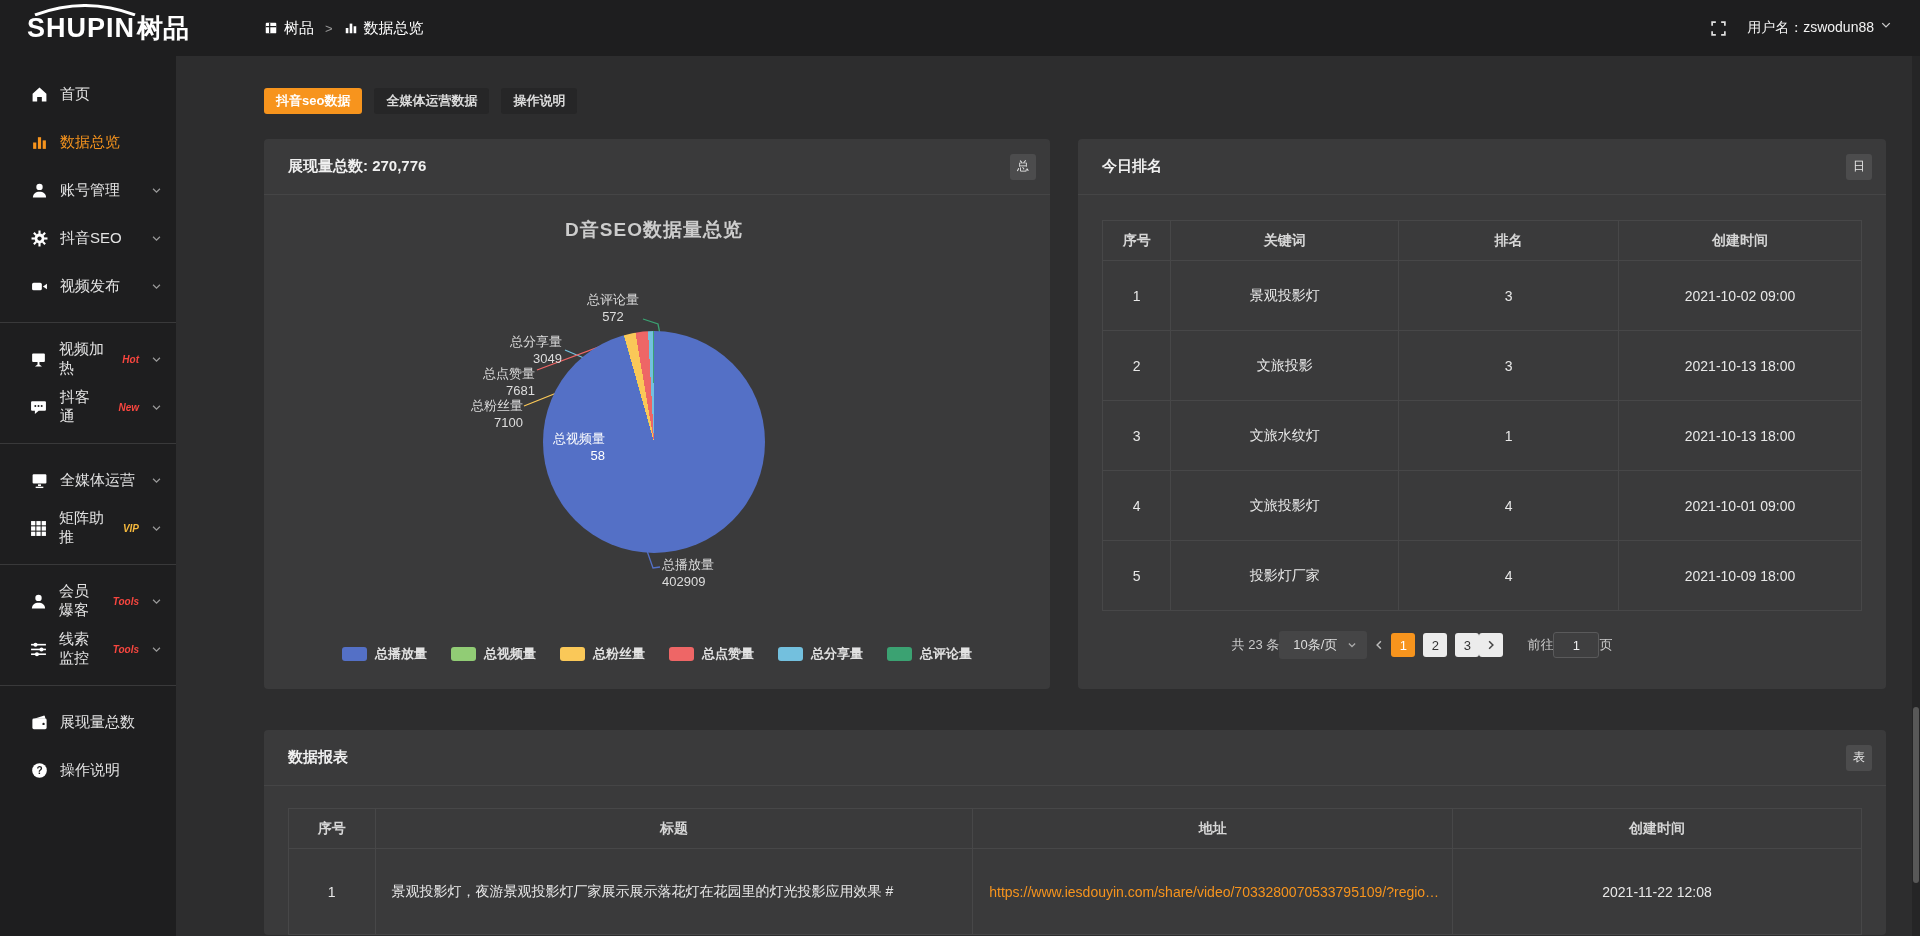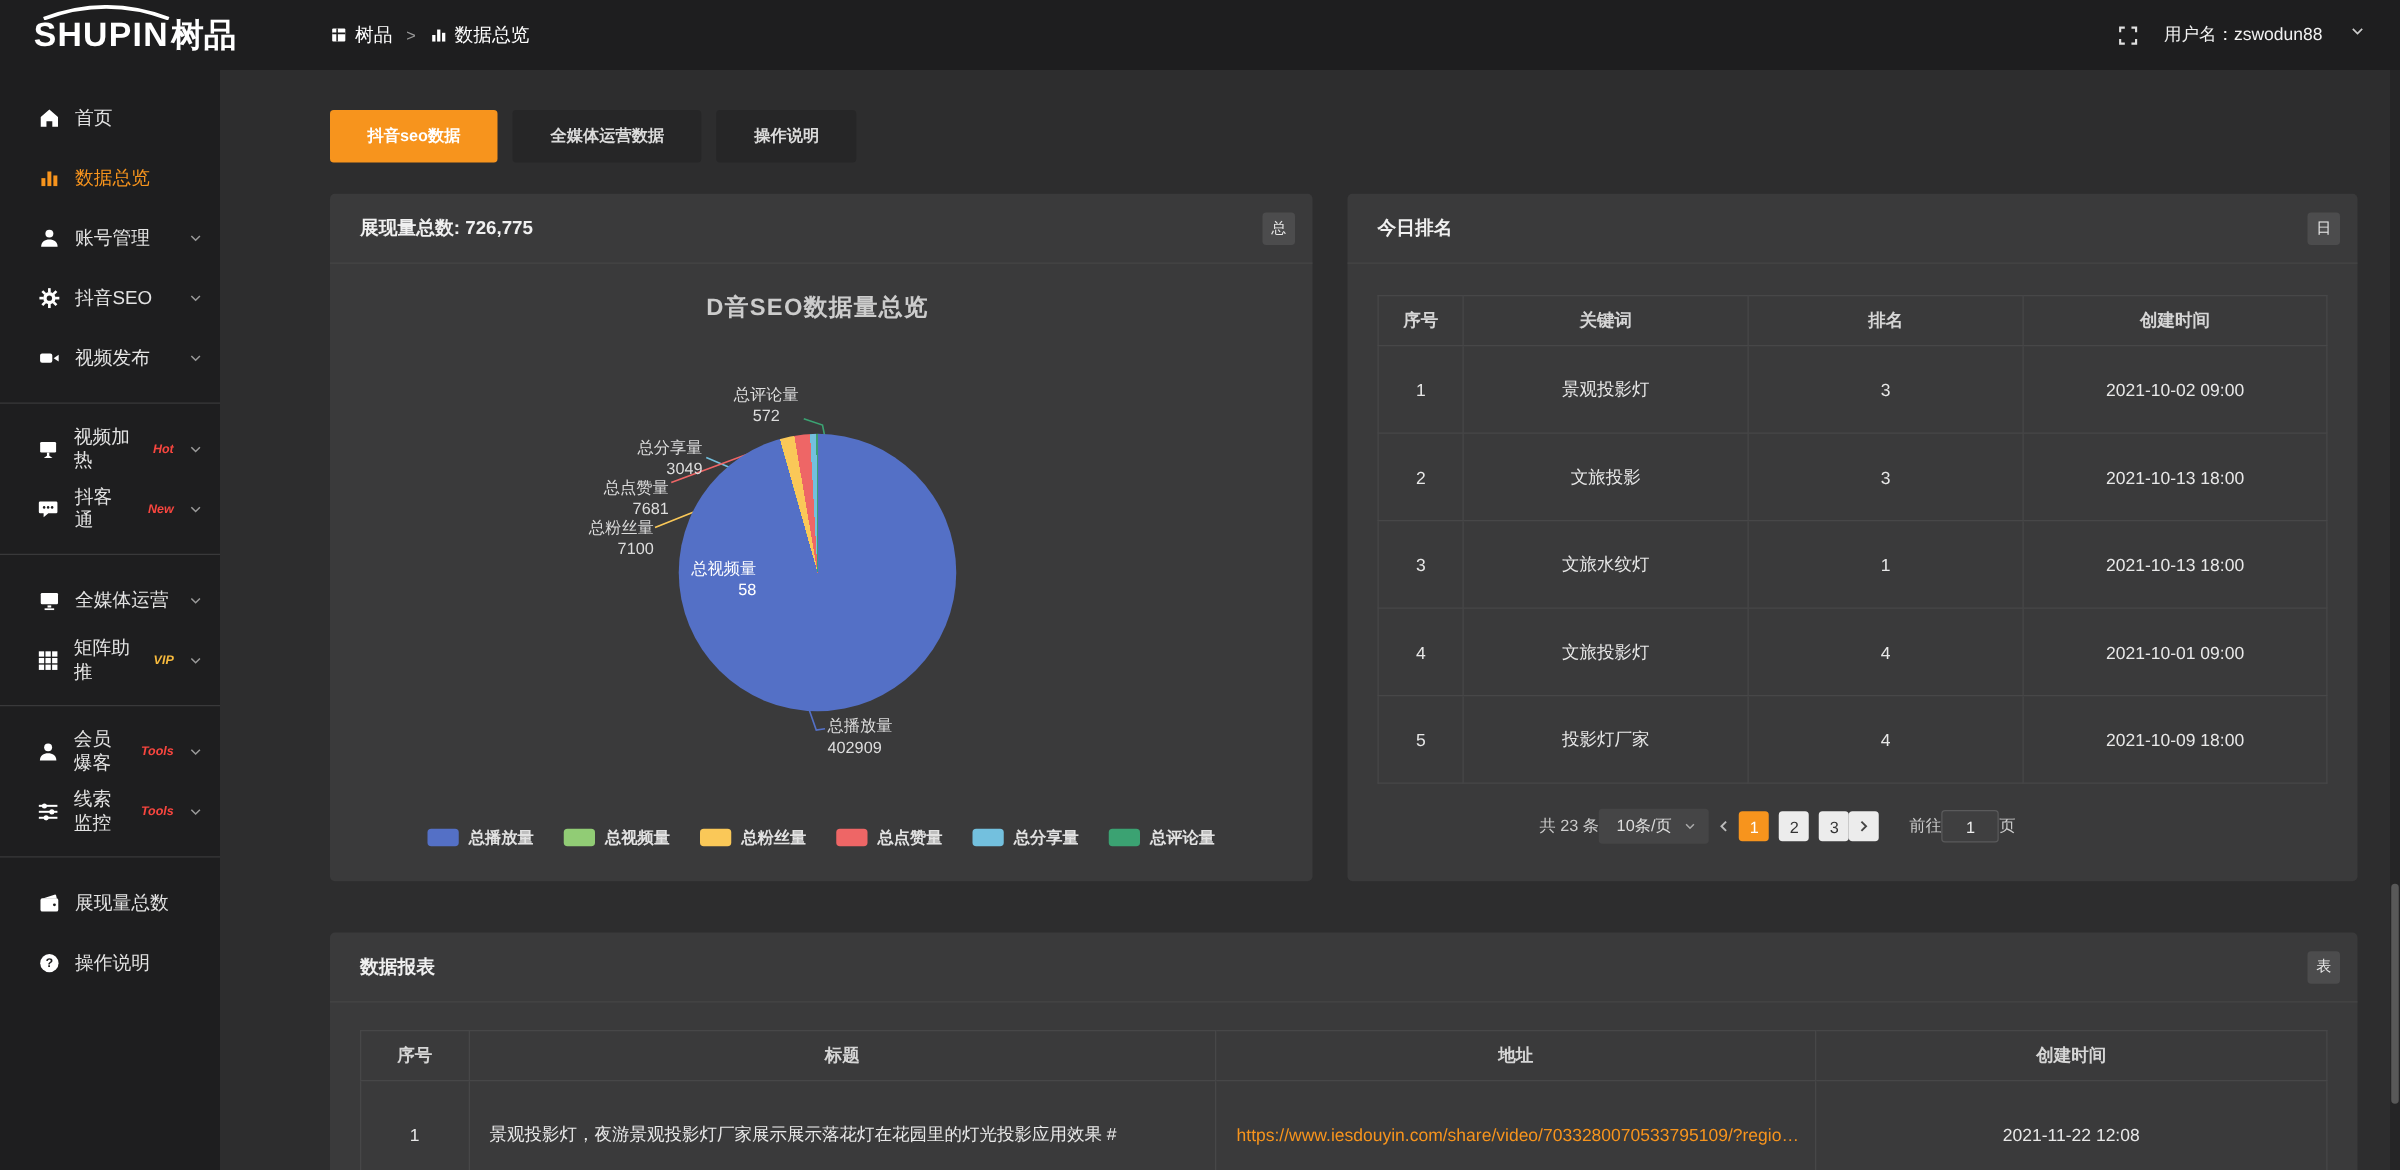--- a/index.html
+++ b/index.html
@@ -30,21 +30,21 @@
   .s-item.active .s-icon svg{ fill:var(--orange); }
   .s-icon{ width:18px; height:18px; display:inline-flex; align-items:center; justify-content:center;}
   .s-icon svg{ fill:#ffffff; }
   .s-badge{ font-size:10px; font-weight:bold; font-style:italic; margin-left:2px;}
   .s-chev{ margin-left:auto; display:inline-flex; color:#9a9a9a;}
   .s-divider{ height:1px; background:#39393a; margin:12px 0; }
   
   .content{ position:absolute; left:216px; top:56px; width:1704px; height:880px;
     padding:32px 34px 0 48px; }
   .tabs{ display:flex; gap:12px; }
-  .tab{ height:42px; padding:0 30px; display:flex; align-items:center; font-size:13px;
+  .tab{ height:26px; padding:0 12px; display:flex; align-items:center; font-size:13px;
     border-radius:3px; background:#262627; color:#dcdcdc; cursor:pointer; font-weight:bold;}
   .tab.active{ background:var(--orange); color:#fff; }
   .row-top{ display:flex; gap:28px; margin-top:25px; }
   .panel{ background:var(--panel); border-radius:4px; }
   .panel-head{ height:56px; display:flex; align-items:center; padding:0 14px 0 24px;
     border-bottom:1px solid #454546; font-size:15px; font-weight:600; color:#f0f0f0;}
   .panel-badge{ margin-left:auto; width:26px; height:26px; background:#4c4c4d; color:#e8e8e8;
     font-size:12px; display:flex; align-items:center; justify-content:center; border-radius:3px; cursor:pointer; font-weight:normal;}
   .chart-panel{ width:786px; height:550px; }
   .rank-panel{ flex:1; height:550px; }
@@ -129,21 +129,21 @@
       </span>
       <span>数据总览</span>
     </span>
   </div>
   <div class="topbar-right">
     <span class="icon-svg">
       <svg width="17" height="17" viewBox="0 0 16 16" fill="none" stroke="#e0e0e0" stroke-width="1.6">
           <path d="M2 5.5V2h3.5 M10.5 2H14v3.5 M14 10.5V14h-3.5 M5.5 14H2v-3.5"></path>
         </svg>
     </span>
-    <span style="display:flex;align-items:flex-start;gap:22px;cursor:pointer">
+    <span style="display:flex;align-items:flex-start;gap:6px;cursor:pointer">
       <span>用户名：zswodun88</span>
       <span class="icon-svg">
         <svg width="12" height="12" viewBox="0 0 16 16" fill="none" stroke="#cccccc" stroke-width="1.8">
             <path d="M3 5.5l5 5 5-5"></path>
           </svg>
       </span>
     </span>
   </div>
 </div>
 
@@ -363,21 +363,21 @@
   <div class="tabs" id="tabs">
       <div class="tab active">抖音seo数据</div>
       <div class="tab">全媒体运营数据</div>
       <div class="tab">操作说明</div>
     </div>
 
   <div class="row-top">
 
     <div class="panel chart-panel">
       <div class="panel-head">
-        <span>展现量总数: 726,775</span>
+        <span>展现量总数: 270,776</span>
         <span class="panel-badge">总</span>
       </div>
       <div class="chart-area">
         <div class="chart-title">D音SEO数据量总览</div>
 
         <svg class="lines-svg" width="786" height="493">
           <polyline points="379,124 394,129 396,139" fill="none" stroke-width="1.3" stroke="#3ba272"></polyline>
           <polyline points="301,155 341,172" fill="none" stroke-width="1.3" stroke="#73c0de"></polyline>
           <polyline points="273,175 343,149 380,141" fill="none" stroke-width="1.3" stroke="#ee6666"></polyline>
           <polyline points="260,211 330,183 370,148" fill="none" stroke-width="1.3" stroke="#fac858"></polyline>

